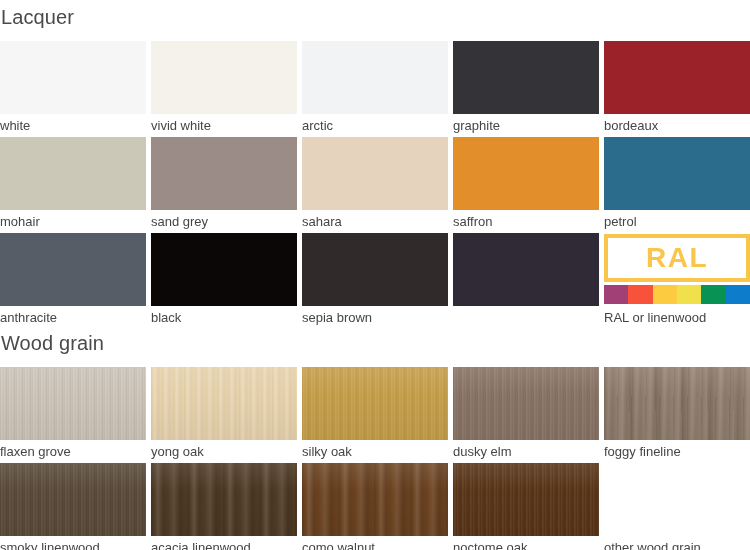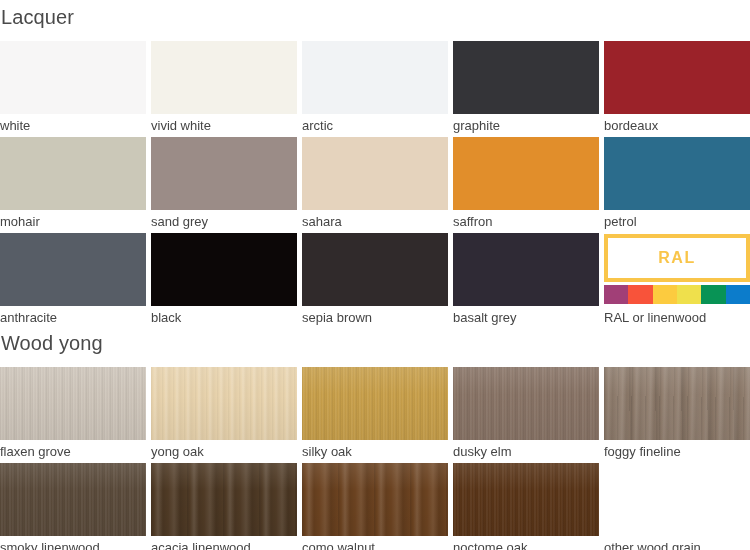--- a/index.html
+++ b/index.html
@@ -141,21 +141,21 @@
     border:4px solid #F9C54A;
     box-sizing:border-box;
     display:flex;
     align-items:center;
     justify-content:center;
     background:#ffffff;
   }
   .ral-word{
     font-family:"Liberation Sans", sans-serif;
     font-weight:bold;
-    font-size:16px;
+    font-size:28px;
     letter-spacing:1.5px;
     color:#F9C54A;
     line-height:1;
   }
   .ral-strip{
     flex:0 0 19px;
     display:flex;
     width:146px;
   }
   .ral-strip span{ flex:1 1 0; height:100%; display:block; }
@@ -215,21 +215,20 @@
         <div class="swatch-cell">
           <div class="swatch-chip" style="background: rgb(12, 7, 7);"></div>
           <span class="swatch-label">black</span>
         </div>
         <div class="swatch-cell">
           <div class="swatch-chip" style="background: rgb(48, 42, 43);"></div>
           <span class="swatch-label">sepia brown</span>
         </div>
         <div class="swatch-cell">
           <div class="swatch-chip" style="background: rgb(47, 42, 53);"></div>
-          <span class="swatch-label">basalt grey</span>
         </div>
         <div class="swatch-cell">
           <div class="ral-chip">
             <div class="ral-box" style="border-color: rgb(249, 197, 74);">
               <div class="ral-word" style="color: rgb(249, 197, 74);">RAL</div>
             </div>
             <div class="ral-strip">
               <span style="background: rgb(161, 63, 119);"></span>
               <span style="background: rgb(248, 83, 58);"></span>
               <span style="background: rgb(252, 203, 63);"></span>
@@ -237,21 +236,21 @@
               <span style="background: rgb(8, 147, 85);"></span>
               <span style="background: rgb(12, 124, 203);"></span>
             </div>
           </div>
           <span class="swatch-label">RAL or linenwood</span>
         </div>
       </div>
   </div>
 
   <div class="section">
-    <div class="section-title" id="section-wood-title">Wood yong</div>
+    <div class="section-title" id="section-wood-title">Wood grain</div>
     <div class="swatch-grid" id="grid-wood">
         <div class="swatch-cell">
           <div class="swatch-chip" style="background: rgb(207, 198, 187);">
             <div class="grain fine"></div>
             <div class="sheen"></div>
           </div>
           <span class="swatch-label">flaxen grove</span>
         </div>
         <div class="swatch-cell">
           <div class="swatch-chip" style="background: rgb(232, 211, 173);">

